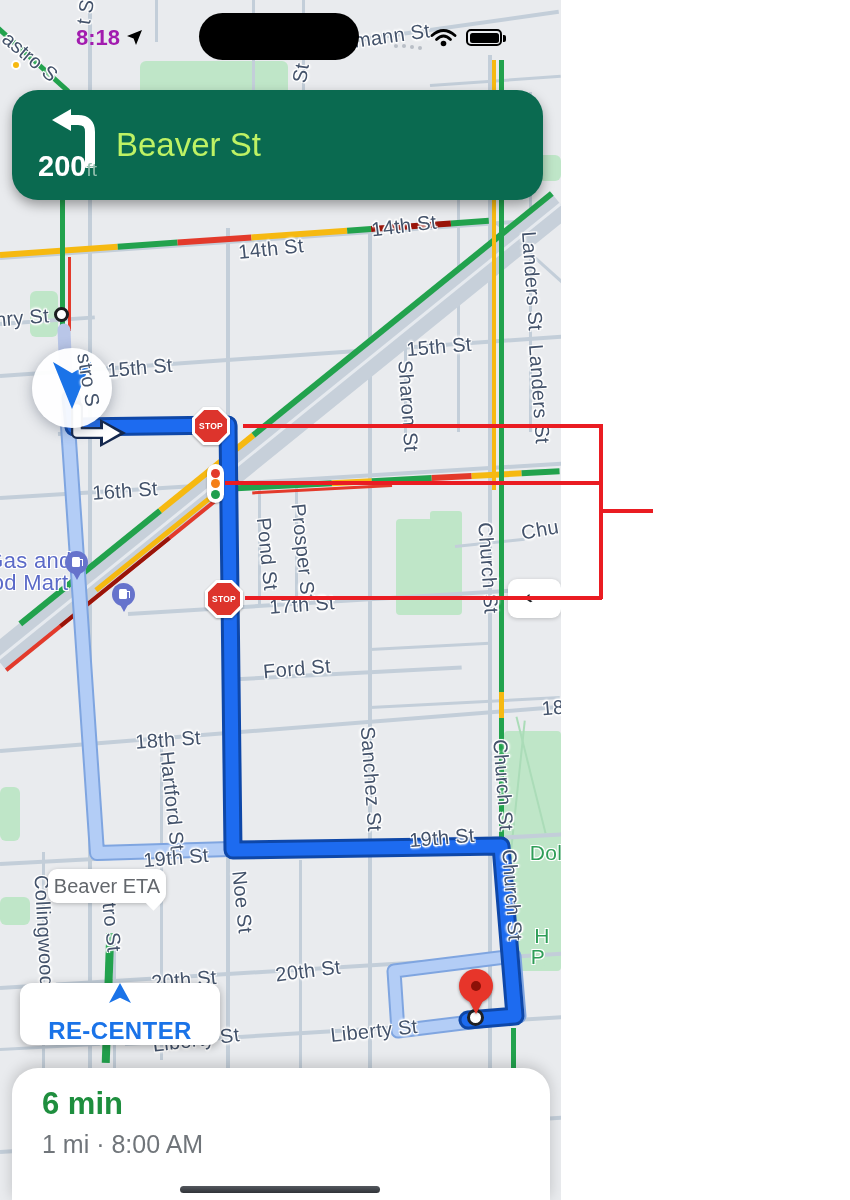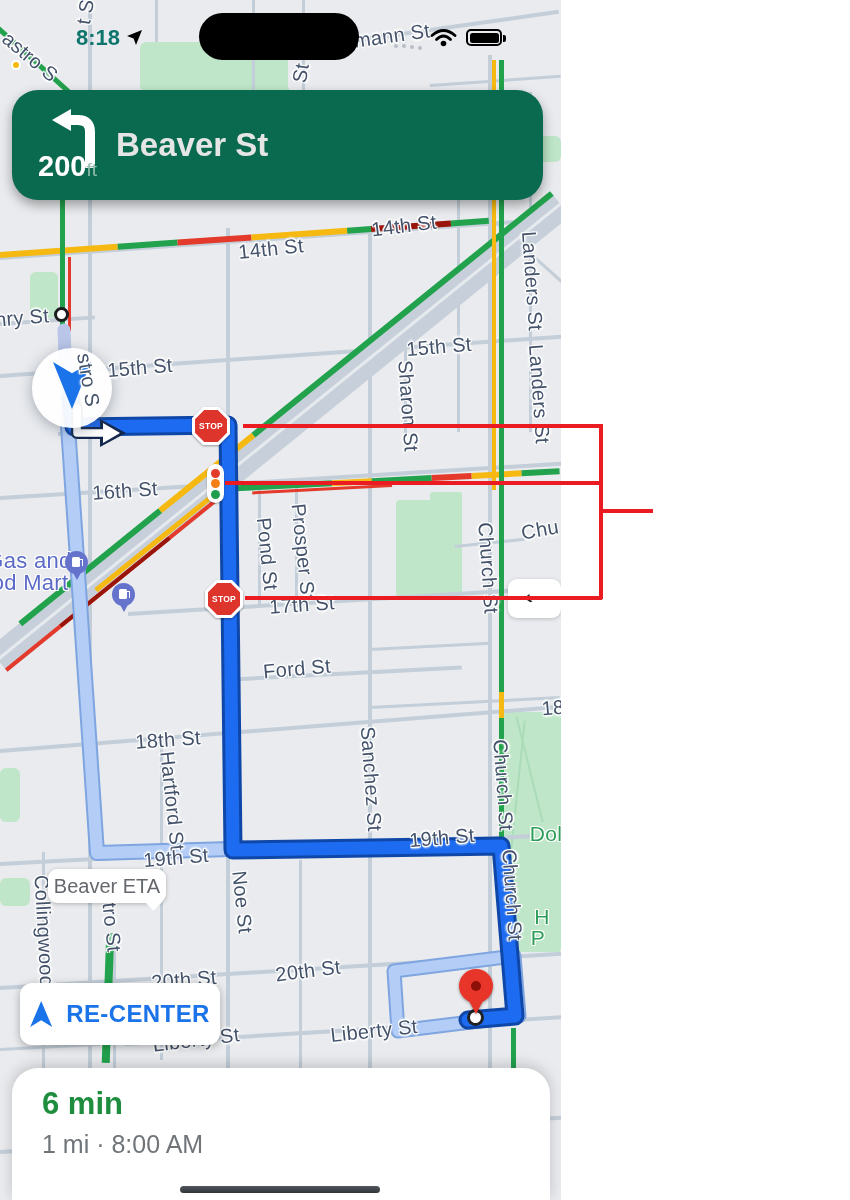--- a/index.html
+++ b/index.html
@@ -1,20 +1,20 @@
 <!DOCTYPE html>
 <html style="--map-bg: #e9ebee; --road: #c3ced9; --band: #c7d0da; --park: #bfe6c8; --park-dark: #abdcb8; --banner-green: #0a6a50; --banner-subtle: #93bfae; --route-blue: #1d6bf0; --route-casing: #0e47a8; --alt-route: #b3cdf6; --alt-casing: #7fa5e0; --traveled: #b9c6e8; --traffic-green: #22a24d; --traffic-yellow: #f6b911; --traffic-orange: #f57f17; --traffic-red: #e33a2b; --traffic-dark-red: #991409; --street-label: #44536b; --poi-label: #5b6ac8; --park-label: #2f9e58; --stop-sign-red: #dd342c; --annotation-red: #ea1c22; --annotation-text: #101112; --recenter-blue: #1a73e8; --eta-green: #1e8e3e; --gray-text: #70757a; --bubble-text: #64686d; --pin-red: #e7352a; --gas-pin: #6673cc;"><head>
 <meta charset="utf-8">
 <style>
   html,body{margin:0;padding:0;background:#fff;}
   *{box-sizing:border-box;font-family:"Liberation Sans",sans-serif;}
   #canvas{position:relative;width:850px;height:1200px;background:#fff;overflow:hidden;}
   
   #phone{position:absolute;left:0;top:0;width:561px;height:1200px;background:var(--map-bg,#e9ebee);overflow:hidden;}
-  .park{position:absolute;background:var(--park,#bfe6c8);border-radius:6px;z-index:1;}
+  .park{position:absolute;background:var(--park,#bfe6c8);border-radius:6px;z-index:1;margin-top:19px;}
   .ppath{position:absolute;background:var(--park-dark,#afdfbc);z-index:1;}
   .rv{position:absolute;background:var(--road,#c3ced9);z-index:2;}
   .rh{position:absolute;height:4px;background:var(--road,#c3ced9);transform-origin:0 50%;z-index:2;}
   .rh.thin{height:3px;}
   .tl{position:absolute;z-index:3;}
   .tg{background:var(--traffic-green,#22a24d);}
   .ty{background:var(--traffic-yellow,#f6b911);}
   .tr{background:var(--traffic-red,#e33a2b);}
   .tdr{background:var(--traffic-dark-red,#991409);}
   #band{position:absolute;left:-2px;top:645px;width:724px;height:30px;background:var(--band,#c7d0da);transform:rotate(-39deg);transform-origin:0 50%;z-index:2;}
@@ -45,41 +45,41 @@
   #dest-pin .dot{position:absolute;left:12px;top:12px;width:10px;height:10px;border-radius:50%;background:#8c1007;}
   #dest-pin .tail{position:absolute;left:9px;top:30px;width:0;height:0;border-left:8px solid transparent;border-right:8px solid transparent;border-top:15px solid var(--pin-red,#e7352a);}
   
   #puck{position:absolute;left:32px;top:348px;width:80px;height:80px;border-radius:50%;background:rgba(255,255,255,.95);box-shadow:0 3px 14px rgba(60,70,90,.4);z-index:15;}
   #puck .arrow{position:absolute;left:21px;top:14px;width:38px;height:47px;background:#1a73e8;clip-path:polygon(50% 100%,0 0,50% 24%,100% 0);}
   #intersection-dot{position:absolute;left:54px;top:307px;width:15px;height:15px;border-radius:50%;background:#fff;border:3px solid #1b1d1f;z-index:14;}
   .yellowdot{position:absolute;left:11px;top:60px;width:10px;height:10px;border-radius:50%;background:var(--traffic-yellow);border:2px solid #fff;z-index:4;}
   .graydot{position:absolute;width:4px;height:4px;border-radius:50%;background:#b9bec6;z-index:3;}
   
   #statusbar{position:absolute;left:0;top:0;width:561px;height:62px;z-index:70;}
-  #time{position:absolute;left:60px;top:25px;width:60px;text-align:right;font-size:22px;font-weight:700;color:#0f766e;}
+  #time{position:absolute;left:60px;top:25px;width:60px;text-align:right;font-size:22px;font-weight:700;color:#a21caf;}
   #locarrow{position:absolute;left:127px;top:30px;width:15px;height:15px;background:#000;clip-path:polygon(100% 0,0 40%,44% 56%,60% 100%);}
   #island{position:absolute;left:199px;top:13px;width:160px;height:47px;background:#000;border-radius:24px;}
   #wifi{position:absolute;left:430px;top:27px;}
   #battery{position:absolute;left:466px;top:29px;width:36px;height:17px;border:2px solid #000;border-radius:5px;}
   #battery .fill{position:absolute;inset:1.5px;background:#000;border-radius:2.5px;}
   #battery .nub{position:absolute;right:-6px;top:4px;width:3.5px;height:7px;background:#000;border-radius:0 2px 2px 0;}
   
   #banner{position:absolute;left:12px;top:90px;width:531px;height:110px;background:var(--banner-green,#0a6a50);border-radius:26px;box-shadow:0 5px 12px rgba(0,0,0,.35);z-index:60;}
-  #banner .street{position:absolute;left:116px;top:124px;font-size:33px;font-weight:700;color:#e5e5e5;}
+  #banner .street{position:absolute;left:116px;top:124px;font-size:33px;font-weight:400;color:#bef264;}
   #banner .street{top:36px;left:104px;}
   #banner .dist{position:absolute;left:26px;top:60px;color:#fff;font-size:29px;font-weight:700;}
   #banner .dist .unit{font-size:19px;font-weight:500;color:var(--banner-subtle,#93bfae);}
   #then-chip{position:absolute;left:12px;top:200px;width:126px;height:64px;background:var(--banner-green,#0a6a50);border-radius:16px;box-shadow:0 4px 10px rgba(0,0,0,.3);z-index:59;display:flex;align-items:center;padding-left:18px;gap:10px;}
   #then-chip .t{color:#fff;font-size:23px;font-weight:500;}
   
   #eta-bubble{position:absolute;left:48px;top:869px;width:118px;height:34px;background:#fff;border-radius:9px;box-shadow:0 1px 4px rgba(0,0,0,.25);z-index:30;display:flex;align-items:center;justify-content:center;}
   #eta-bubble span{color:var(--bubble-text,#64686d);font-size:20px;}
   #eta-bubble:after{content:"";position:absolute;right:6px;bottom:-5px;width:13px;height:13px;background:#fff;transform:rotate(45deg);}
   
-  #recenter{position:absolute;left:20px;top:983px;width:200px;height:62px;background:#fff;border-radius:12px;box-shadow:0 2px 8px rgba(0,0,0,.3);z-index:60;display:flex;align-items:center;justify-content:center;gap:14px;}
+  #recenter{position:absolute;left:20px;top:983px;width:200px;height:62px;background:#fff;border-radius:12px;box-shadow:0 2px 8px rgba(0,0,0,.3);z-index:60;display:flex;align-items:center;justify-content:center;gap:14px;flex-direction:column;}
   #recenter .tri{width:22px;height:26px;background:var(--recenter-blue,#1a73e8);clip-path:polygon(50% 0,100% 100%,50% 74%,0 100%);}
   #recenter span{color:var(--recenter-blue,#1a73e8);font-size:24px;font-weight:700;letter-spacing:.4px;}
   
   #chev-box{position:absolute;left:508px;top:579px;width:53px;height:39px;background:#fff;border-radius:9px;box-shadow:0 1px 4px rgba(0,0,0,.2);z-index:30;}
   #chev-box span{position:absolute;left:17px;top:7px;font-size:20px;font-weight:600;color:#1f2327;transform:rotate(-20deg);display:block;}
   
   #card{position:absolute;left:12px;top:1068px;width:538px;height:132px;background:#fff;border-radius:26px 26px 0 0;box-shadow:0 -3px 14px rgba(0,0,0,.18);z-index:65;}
   #card .eta{position:absolute;left:30px;top:18px;font-size:31px;font-weight:600;color:var(--eta-green,#1e8e3e);}
   #card .sub{position:absolute;left:30px;top:62px;font-size:25px;color:var(--gray-text,#70757a);}
   #home-indicator{position:absolute;left:168px;top:118px;width:200px;height:7px;border-radius:4px;background:linear-gradient(#54585e,#303338);}

